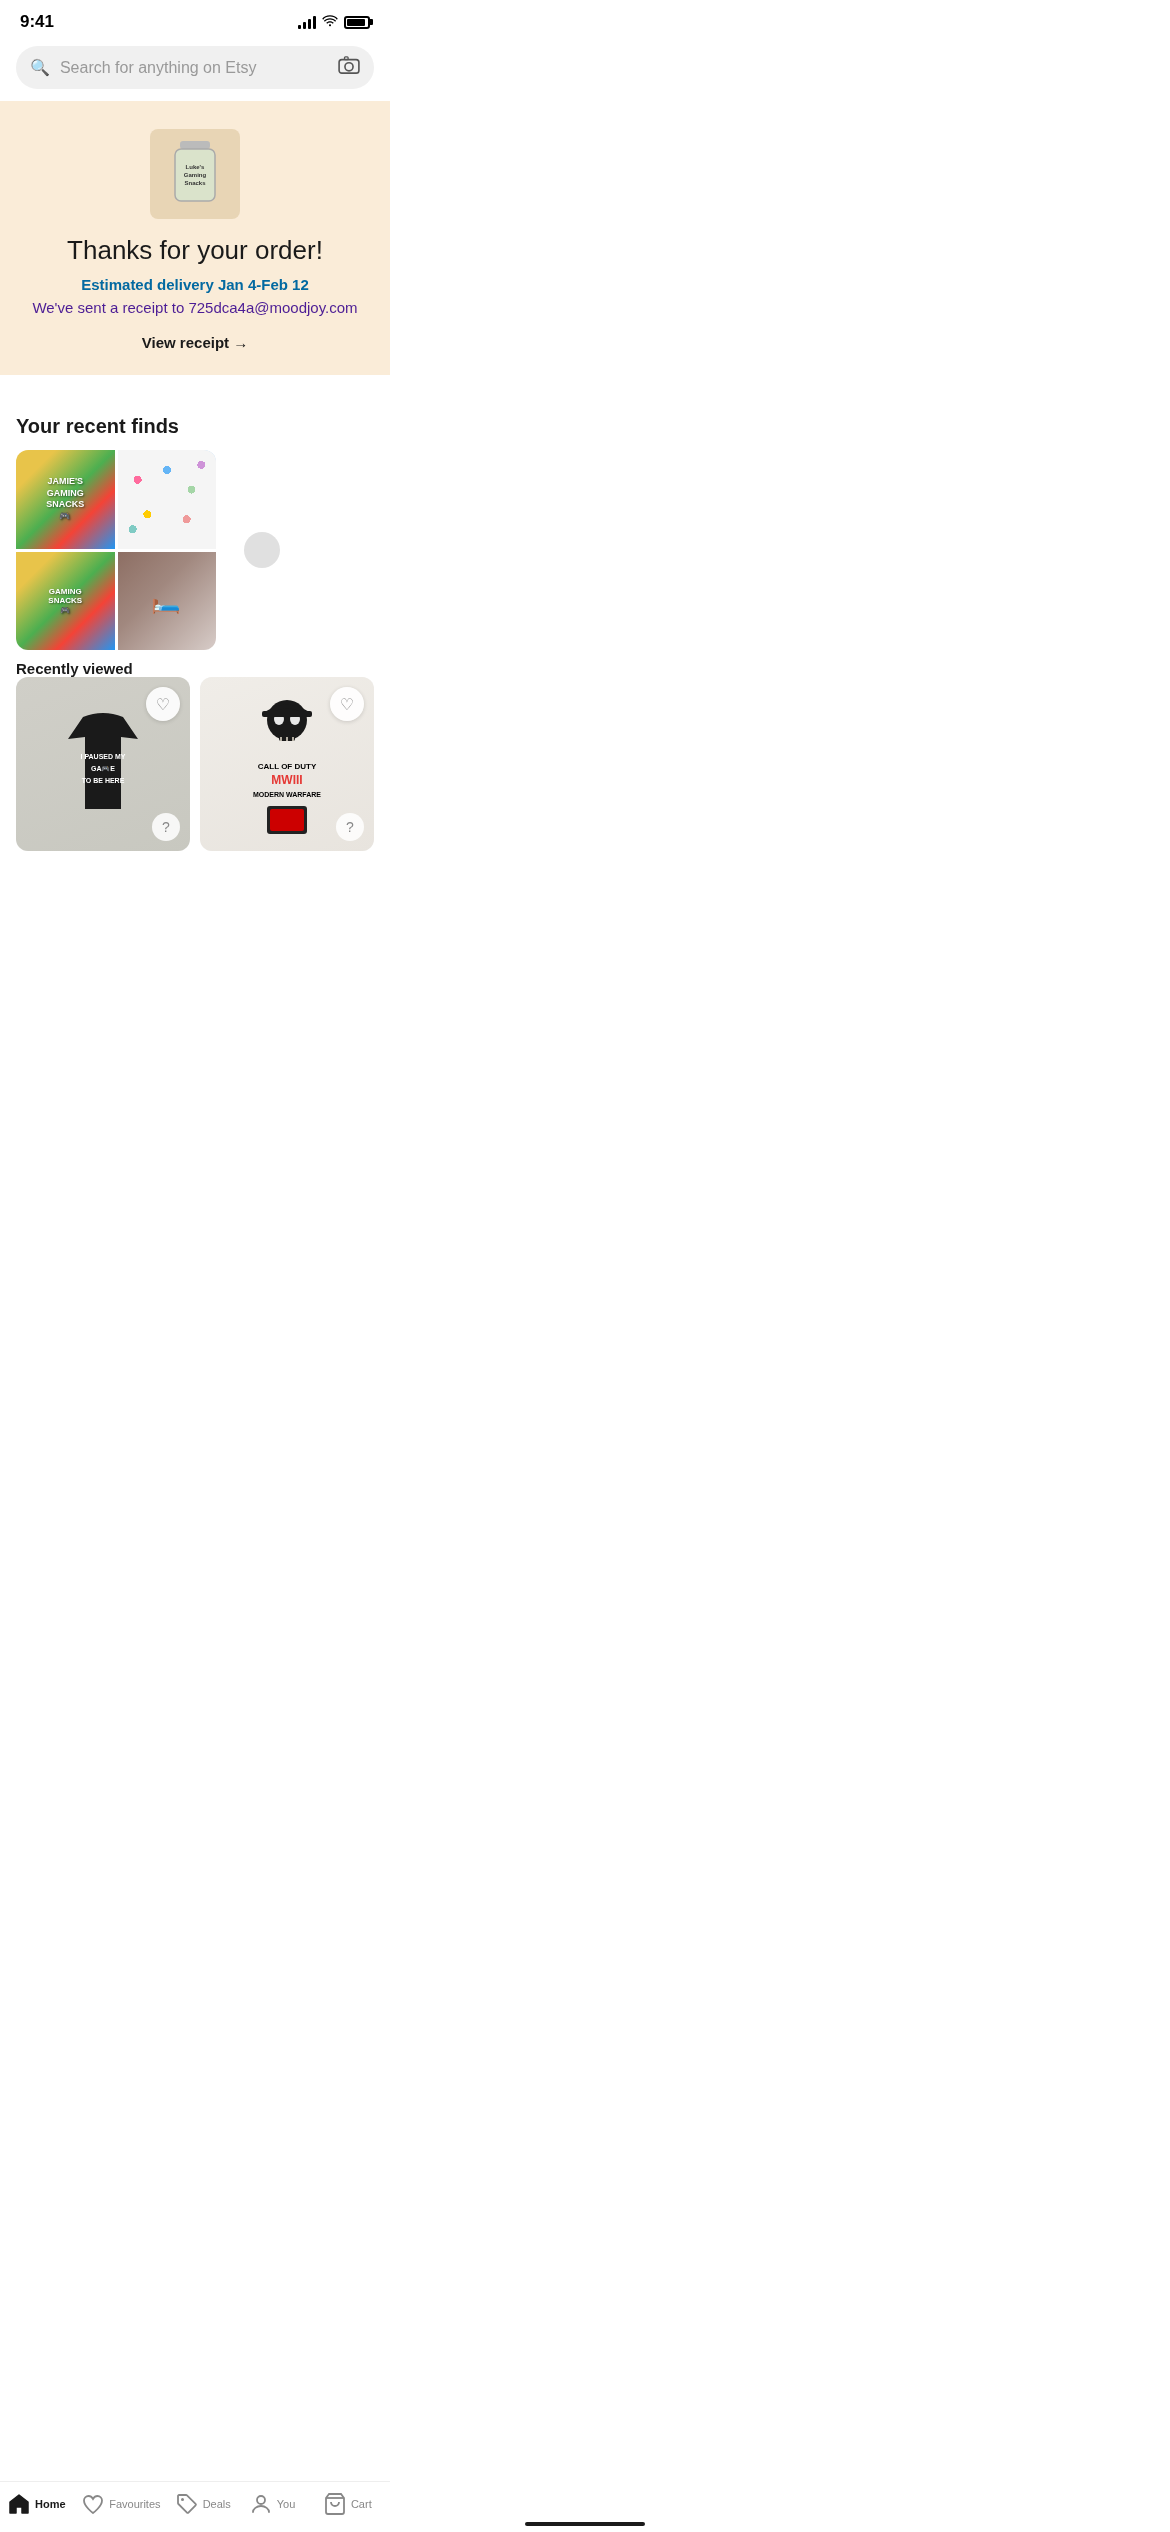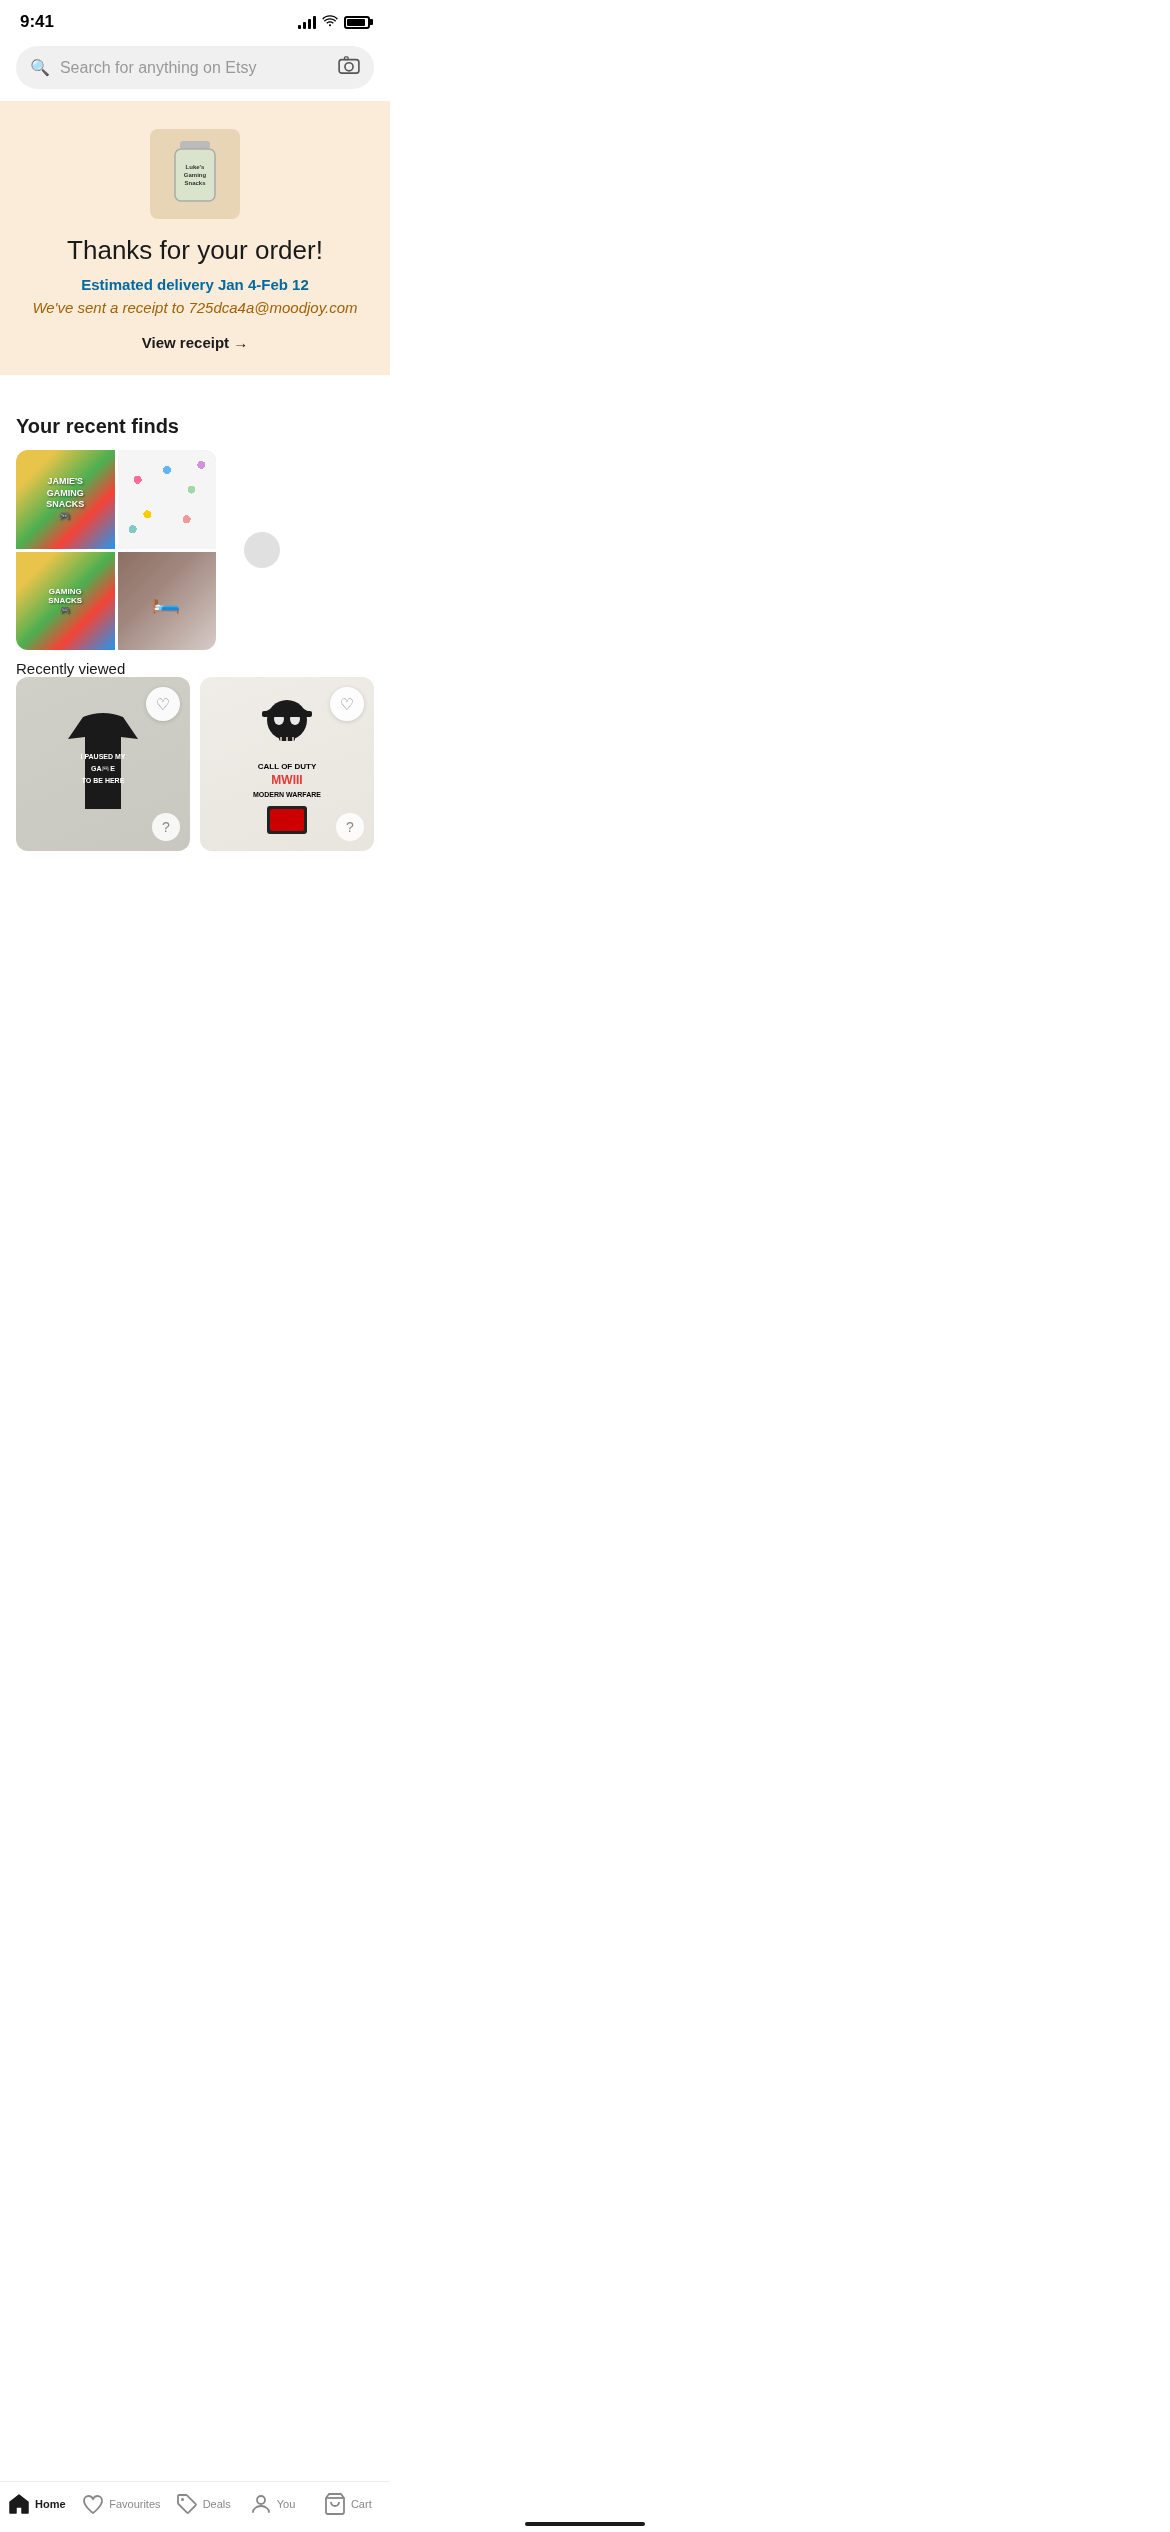--- a/index.html
+++ b/index.html
@@ -138,23 +138,22 @@
       line-height: 1.2;
     }
     .order-delivery {
       font-size: 15px;
       font-weight: 700;
       color: #0369a1;
       margin-bottom: 6px;
     }
     .order-receipt-text {
       font-size: 15px;
-      color: #a16207;
+      color: #4c1d95;
       margin-bottom: 18px;
-      font-style: italic;
     }
     .view-receipt-btn {
       font-size: 15px;
       font-weight: 700;
       color: #1a1a1a;
       text-decoration: none;
       display: flex;
       align-items: center;
       gap: 4px;
     }
@@ -246,21 +245,21 @@
       display: flex;
       align-items: center;
       justify-content: center;
       overflow: hidden;
     }
     .bed-shape {
       font-size: 24px;
     }
     .recently-viewed-label {
       font-size: 15px;
-      font-weight: 400;
+      font-weight: 700;
       color: #1a1a1a;
       padding: 10px 16px 0;
     }
     .more-dot {
       width: 36px;
       height: 36px;
       border-radius: 50%;
       background: #e0e0e0;
       display: flex;
       align-items: center;

